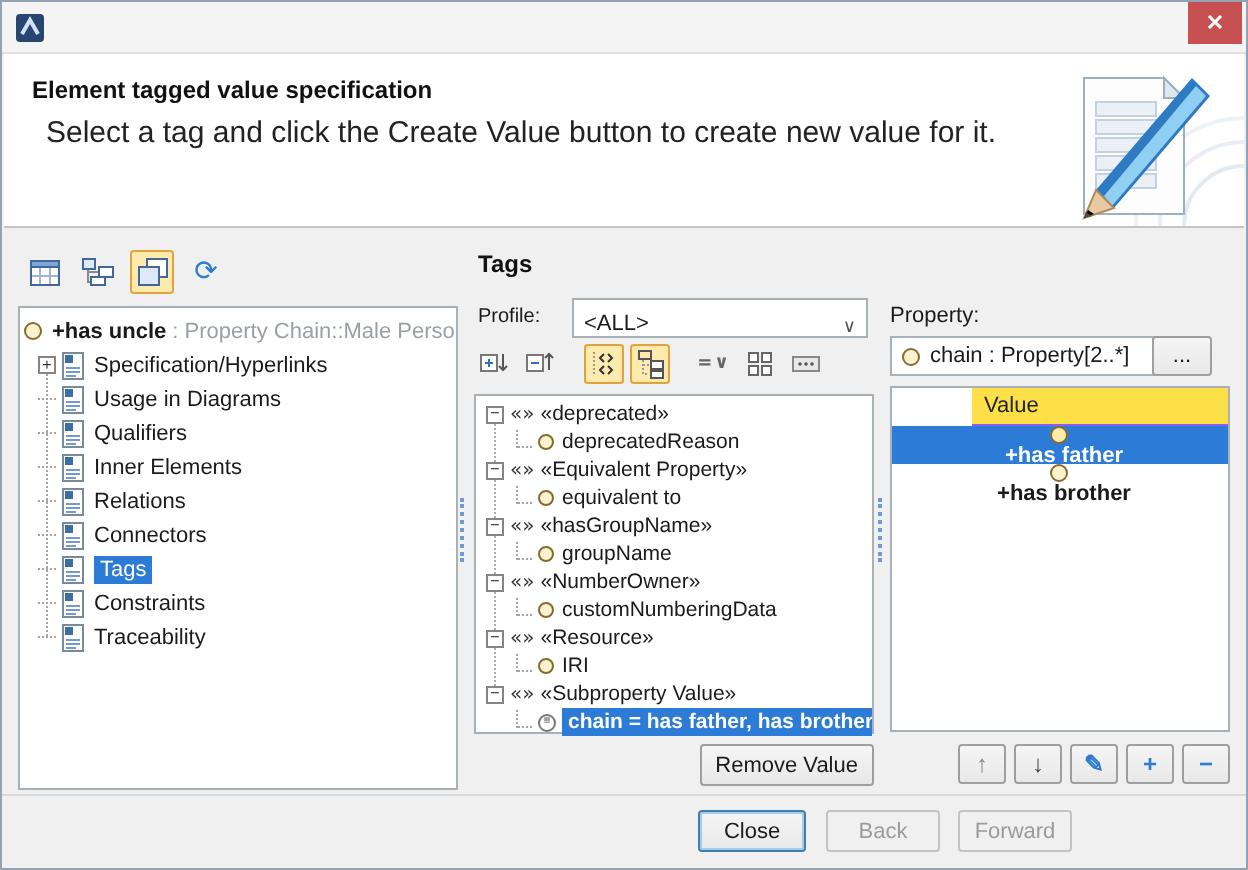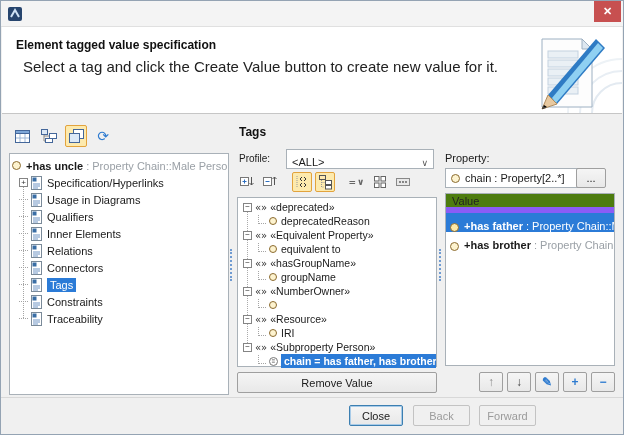--- a/index.html
+++ b/index.html
@@ -75,34 +75,34 @@
   .mrow .expbox { margin-left: 1px; margin-right: 3px; width: 9px; height: 9px; }
   .guil { color: #333; font-size: 10px; margin-right: 3px; flex: none; font-family: "DejaVu Sans", sans-serif; }
   .velbow { width: 8px; height: 12px; border-left: 1px dotted #a5a5a5; border-bottom: 1px dotted #a5a5a5;
             margin-left: 16px; margin-right: 3px; margin-top: -6px; flex: none; }
   .mtree .circ { width: 8px; height: 8px; margin-right: 4px; }
   .slot { width: 9px; height: 9px; border-radius: 50%; border: 1px solid #777; background: #fff;
           display: inline-flex; align-items: center; justify-content: center; font-size: 6px;
           color: #555; flex: none; margin-right: 3px; }
   .msel { background: #2b7bd7; color: #fff; font-weight: bold; padding: 1px 3px; }
   .midbtns { position: absolute; left: 236px; top: 371px; width: 200px; display: flex;
-             justify-content: flex-end; gap: 4px; flex-direction: column; }
+             justify-content: flex-end; gap: 4px; }
   .midbtns .btn { position: static; padding: 0 7px; }
 
   
   .prop-lbl { position: absolute; left: 444px; top: 151px; font-size: 11px; color: #1a1a1a; }
   .prop-field { left: 444px; top: 167px; width: 148px; height: 20px; display: flex;
                 align-items: center; padding: 0 5px; font-size: 11px; color: #1a1a1a;
                 white-space: nowrap; overflow: hidden; }
   .dots-btn { left: 575px; top: 167px; width: 30px; height: 20px; }
   .valbox { left: 444px; top: 192px; width: 170px; height: 173px; font-size: 11px; }
   .val-hdr { height: 19px; display: flex; align-items: center; padding-left: 6px;
-             background: #4d7c0f; border-bottom: 6px solid #8b5cf6; color: #222; }
-  .vrow { display: flex; align-items: flex-end; height: 19px; padding-left: 4px;
-          white-space: nowrap; overflow: hidden; }
+             background: #fde047; border-bottom: 1px solid #8b5cf6; color: #222; margin-left: 40px; }
+  .vrow { display: flex; align-items: center; height: 19px; padding-left: 4px;
+          white-space: nowrap; overflow: hidden; flex-direction: column; }
   .vrow .circ { margin-right: 5px; }
   .vrow.vsel { background: #2b7bd7; }
   .vrow.vsel .vname, .vrow.vsel .vtype { color: #fff; }
   .vrow.vsel .circ { background: #fde9a8; }
   .vname { font-weight: bold; color: #1a1a1a; }
   .vtype { color: #9aa0a6; margin-left: 3px; }
   .valbtns { position: absolute; left: 444px; top: 371px; width: 170px; display: flex;
              justify-content: flex-end; gap: 4px; }
   .valbtns .btn { position: static; }
   .ic-gray { color: #8d8d8d; } .ic-dark { color: #444; } .ic-blue { color: #2e7bd0; font-weight: bold; }
@@ -365,35 +365,36 @@
       <span>groupName</span>
     </div>
     <div class="mrow">
       <span class="expbox">−</span>
       <span class="guil">«»</span>
       <span>«NumberOwner»</span>
     </div>
     <div class="mrow">
       <span class="velbow"></span>
       <span class="circ"></span>
+      <span>customNumberingData</span>
     </div>
     <div class="mrow">
       <span class="expbox">−</span>
       <span class="guil">«»</span>
       <span>«Resource»</span>
     </div>
     <div class="mrow">
       <span class="velbow"></span>
       <span class="circ"></span>
       <span>IRI</span>
     </div>
     <div class="mrow">
       <span class="expbox">−</span>
       <span class="guil">«»</span>
-      <span>«Subproperty Person»</span>
+      <span>«Subproperty Value»</span>
     </div>
     <div class="mrow">
       <span class="velbow"></span>
       <span class="slot">≡</span>
       <span class="msel">chain = has father, has brother</span>
     </div>
   </div>
 
   <div class="midbtns">
     <div class="btn">Remove Value</div>

